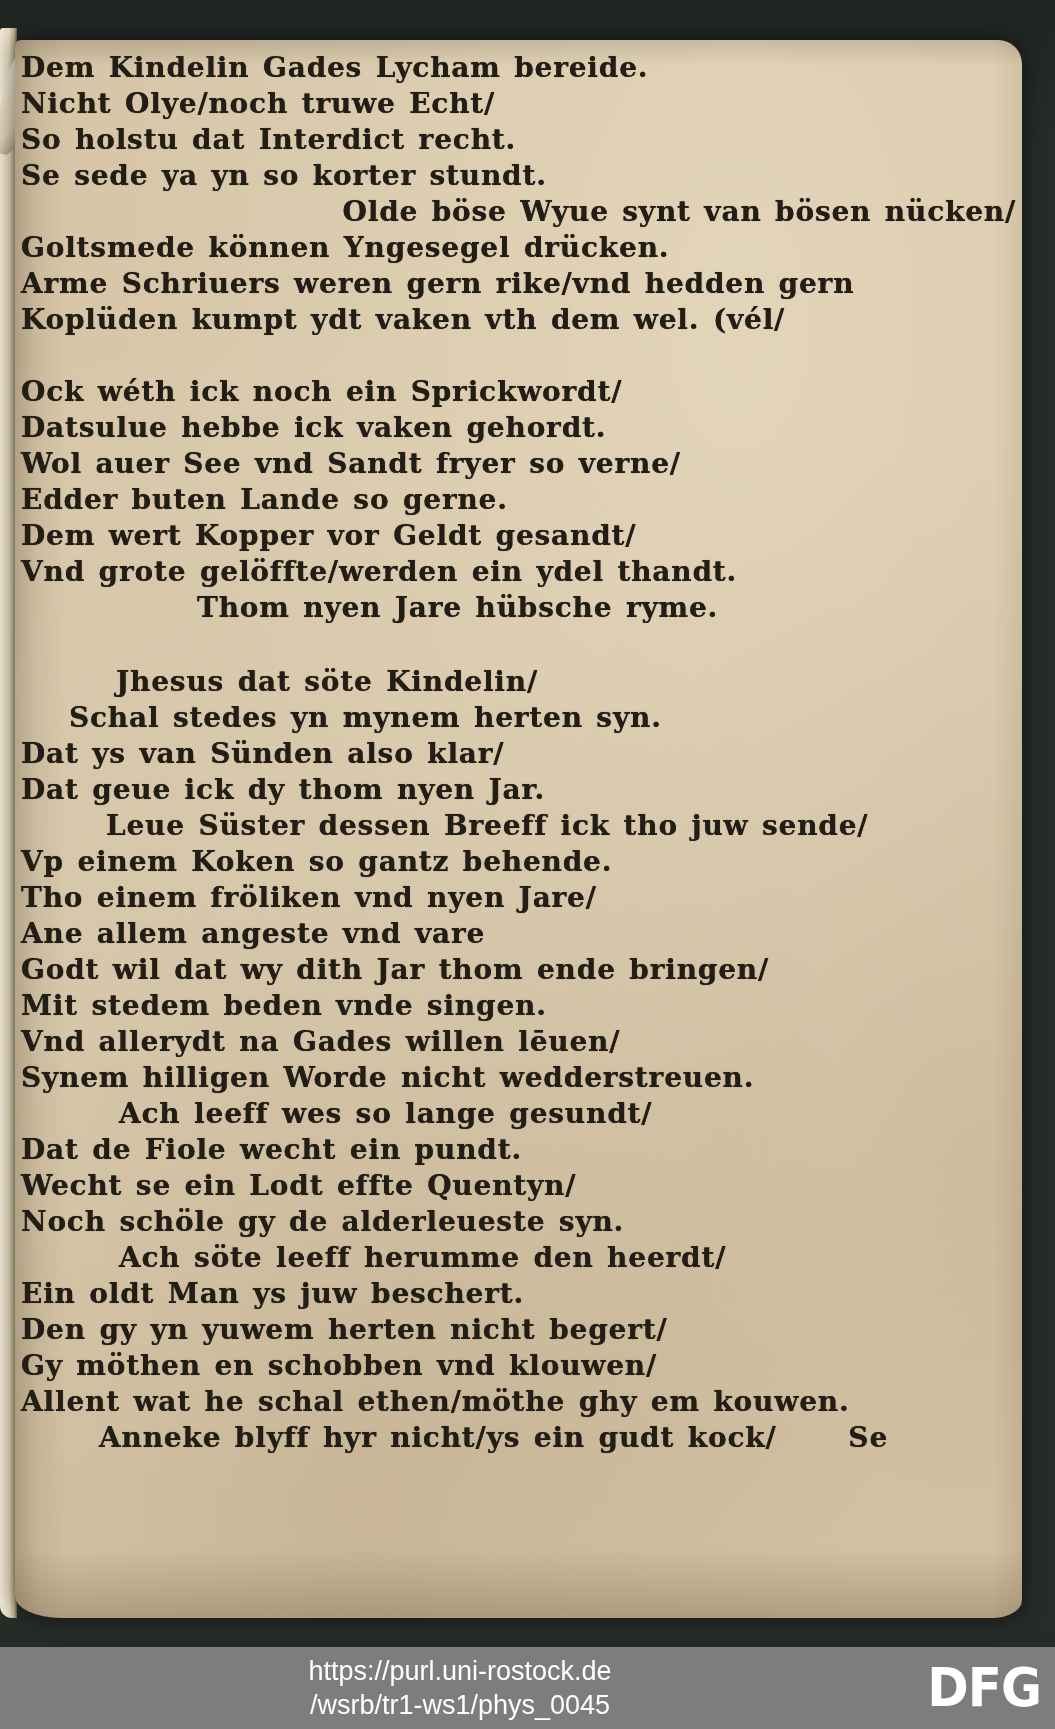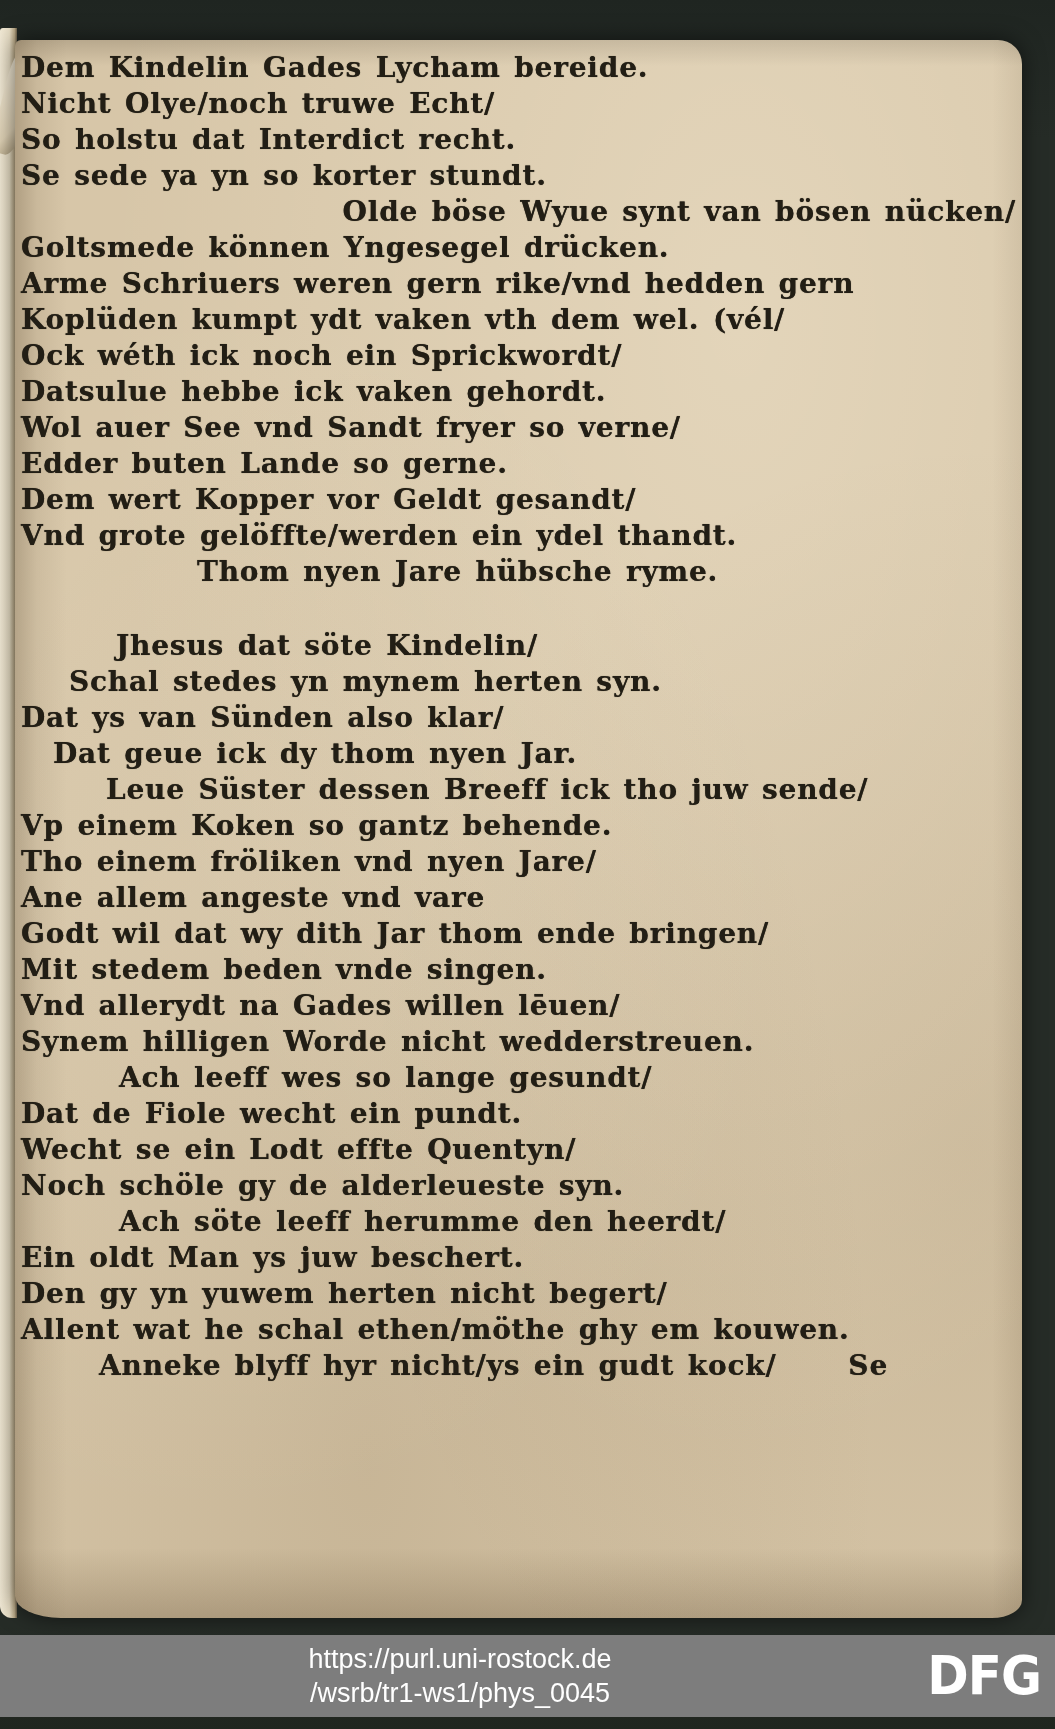--- a/index.html
+++ b/index.html
@@ -41,21 +41,21 @@
   }
   .line{
     white-space:nowrap;height:36px;line-height:36px;
     font-size:28px;font-weight:700;letter-spacing:0.8px;word-spacing:3px;
     text-shadow:0 0 0.7px rgba(32,27,17,0.85);
     position:relative;
   }
   .catchword{position:absolute;right:128px;top:0;margin-left:28px;}
   
   .footer-bar{
-    position:absolute;left:0;bottom:12px;width:1055px;height:82px;
+    position:absolute;left:0;bottom:0;width:1055px;height:82px;
     background:#7d7d7d;
     font-family:"Liberation Sans", sans-serif;
   }
   .footer-url{
     position:absolute;left:0;top:7px;width:920px;text-align:center;
     color:#ffffff;font-size:27px;line-height:34px;
     font-family:"Liberation Sans", sans-serif;
   }
   .dfg-logo{
     position:absolute;right:14px;top:12px;
@@ -75,46 +75,47 @@
   <div class="paper">
     <div class="text-block">
         <div class="line" style="padding-left: 0px;">Dem Kindelin Gades Lycham bereide.</div>
         <div class="line" style="padding-left: 0px;">Nicht Olye/noch truwe Echt/</div>
         <div class="line" style="padding-left: 0px;">So holstu dat Interdict recht.</div>
         <div class="line" style="padding-left: 0px;">Se sede ya yn so korter stundt.</div>
         <div class="line" style="padding-left: 0px; text-align: right;">Olde böse Wyue synt van bösen nücken/</div>
         <div class="line" style="padding-left: 0px;">Goltsmede können Yngesegel drücken.</div>
         <div class="line" style="padding-left: 0px;">Arme Schriuers weren gern rike/vnd hedden gern</div>
         <div class="line" style="padding-left: 0px;">Koplüden kumpt ydt vaken vth dem wel.      (vél/</div>
-        <div class="line" style="padding-left: 0px;">Ock wéth ick noch ein Sprickwordt/</div>
+        <div class="line" style="padding-left: 0px; margin-top: 36px;">Ock wéth ick noch ein Sprickwordt/</div>
         <div class="line" style="padding-left: 0px;">Datsulue hebbe ick vaken gehordt.</div>
         <div class="line" style="padding-left: 0px;">Wol auer See vnd Sandt fryer so verne/</div>
         <div class="line" style="padding-left: 0px;">Edder buten Lande so gerne.</div>
         <div class="line" style="padding-left: 0px;">Dem wert Kopper vor Geldt gesandt/</div>
         <div class="line" style="padding-left: 0px;">Vnd grote gelöffte/werden ein ydel thandt.</div>
         <div class="line" style="padding-left: 176px;">Thom nyen Jare hübsche ryme.</div>
         <div class="line" style="padding-left: 95px; margin-top: 38px;">Jhesus dat söte Kindelin/</div>
         <div class="line" style="padding-left: 0px; margin-left: 48px;">Schal stedes yn mynem herten syn.</div>
         <div class="line" style="padding-left: 0px;">Dat ys van Sünden  also klar/</div>
-        <div class="line" style="padding-left: 0px; margin-left: 32px;">Dat geue ick dy thom nyen Jar.</div>
+        <div class="line" style="padding-left: 0px;">Dat geue ick dy thom nyen Jar.</div>
         <div class="line" style="padding-left: 85px;">Leue Süster dessen Breeff ick tho juw sende/</div>
         <div class="line" style="padding-left: 0px;">Vp einem Koken so  gantz behende.</div>
         <div class="line" style="padding-left: 0px;">Tho einem fröliken vnd  nyen Jare/</div>
         <div class="line" style="padding-left: 0px;">Ane allem angeste  vnd vare</div>
         <div class="line" style="padding-left: 0px;">Godt wil dat wy dith Jar thom ende bringen/</div>
         <div class="line" style="padding-left: 0px;">Mit stedem beden vnde singen.</div>
         <div class="line" style="padding-left: 0px;">Vnd allerydt na Gades willen lēuen/</div>
         <div class="line" style="padding-left: 0px;">Synem hilligen Worde nicht wedderstreuen.</div>
         <div class="line" style="padding-left: 98px;">Ach leeff wes so lange gesundt/</div>
         <div class="line" style="padding-left: 0px;">Dat de Fiole wecht ein pundt.</div>
         <div class="line" style="padding-left: 0px;">Wecht se ein Lodt effte Quentyn/</div>
         <div class="line" style="padding-left: 0px;">Noch schöle gy de alderleueste syn.</div>
         <div class="line" style="padding-left: 98px;">Ach söte leeff  herumme den heerdt/</div>
         <div class="line" style="padding-left: 0px;">Ein oldt Man ys juw beschert.</div>
         <div class="line" style="padding-left: 0px;">Den gy yn yuwem herten nicht begert/</div>
+        <div class="line" style="padding-left: 0px;">Gy möthen en schobben vnd klouwen/</div>
         <div class="line" style="padding-left: 0px;">Allent wat he schal ethen/möthe ghy em kouwen.</div>
         <div class="line" style="padding-left: 78px;">Anneke blyff hyr nicht/ys ein gudt kock/<span class="catchword">Se</span></div>
       </div>
   </div>
 
   <div class="footer-bar">
     <div class="footer-url">
       <div>https://purl.uni-rostock.de</div>
       <div>/wsrb/tr1-ws1/phys_0045</div>
     </div>

